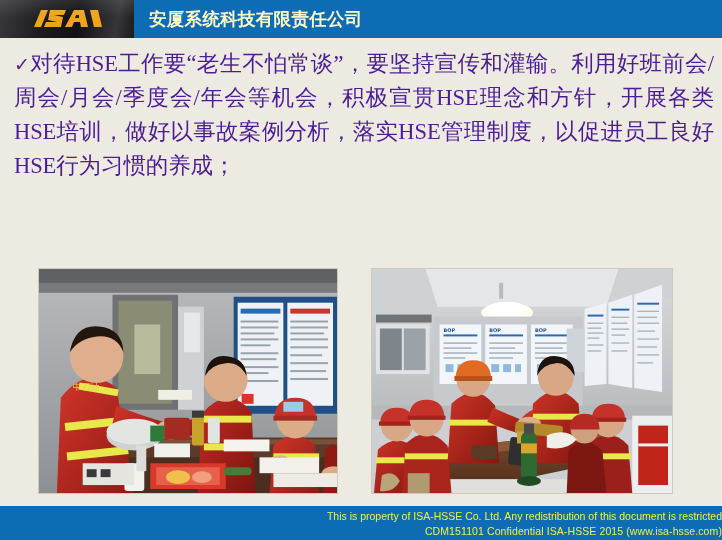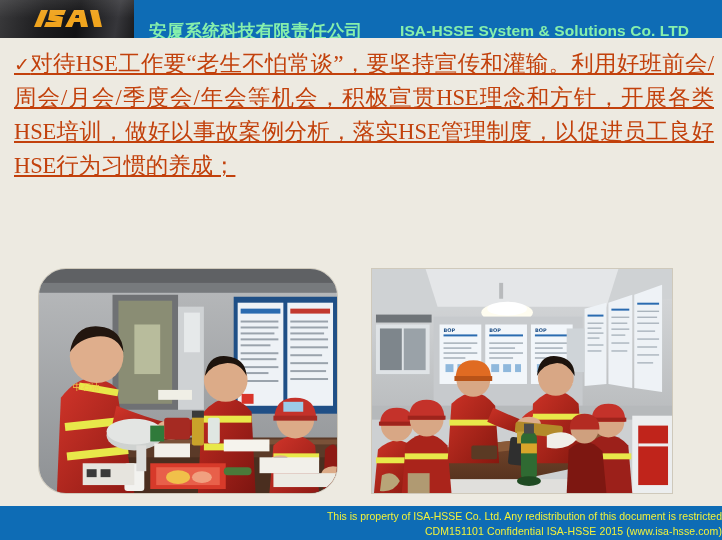--- a/index.html
+++ b/index.html
@@ -46,24 +46,24 @@
   #logo-mark {
     position: absolute;
     left: 32px;
     top: 7px;
     width: 72px;
     height: 24px;
     display: block;
   }
   .hdr-text {
     position: absolute;
-    top: 12px;
+    top: 0;
     height: 38px;
     line-height: 38px;
-    color: #86efac;
+    color: #fef9c3;
     white-space: nowrap;
   }
   #hdr-cn {
     left: 149px;
     font-size: 17.5px;
     font-weight: bold;
     letter-spacing: 0.3px;
   }
   #hdr-en {
     left: 400px;
@@ -76,41 +76,40 @@
   #body-text {
     position: absolute;
     left: 14px;
     top: 47px;
     width: 700px;
   }
   .para {
     font-family: "Liberation Serif", serif;
     font-size: 22.5px;
     line-height: 34px;
-    color: #c2410c;
+    color: #4c1d95;
     text-align: justify;
     text-justify: inter-character;
     margin: 0;
     letter-spacing: -0.1px;
-    text-decoration: underline;
   }
   .para .tick {
     font-family: "DejaVu Sans", sans-serif;
     font-size: 19px;
     font-weight: bold;
   }
 
   
   .photo {
     position: absolute;
     overflow: hidden;
     border: 1px solid #cfc9bb;
     box-sizing: border-box;
   }
-  #photo-left  { left: 38px;  top: 268px; width: 300px; height: 226px; border-radius: 28px; }
+  #photo-left  { left: 38px;  top: 268px; width: 300px; height: 226px; }
   #photo-right { left: 371px; top: 268px; width: 302px; height: 226px; }
   .photo svg { display: block; width: 100%; height: 100%; }
 
   
   #footer {
     position: absolute;
     left: 0;
     top: 506px;
     width: 722px;
     height: 34px;
@@ -141,21 +140,20 @@
           <polygon points="18,3 34,3 32,8 22,8 31,10 29,20 12,20 14,15 25,15 16,13"></polygon>
           <polygon points="42,3 52,3 56,20 49,20 48,15 42,15 40,20 33,20"></polygon>
           <polygon points="44,8 47,8 47,11 43,11" fill="#1d1d1f"></polygon>
           <polygon points="58,3 66,3 70,20 62,20"></polygon>
         </g>
       </svg>
     </div>
 
     <div class="hdr-text" id="hdr-cn">安厦系统科技有限责任公司</div>
 
-    <div class="hdr-text" id="hdr-en">ISA-HSSE  System &amp; Solutions Co. LTD</div>
   </div>
 
   <div id="body-text">
     <p class="para"><span class="tick">✓</span><span>对待HSE工作要“老生不怕常谈”，要坚持宣传和灌输。利用好班前会/周会/月会/季度会/年会等机会，积极宣贯HSE理念和方针，开展各类HSE培训，做好以事故案例分析，落实HSE管理制度，以促进员工良好HSE行为习惯的养成；</span></p>
 
   </div>
 
   <div class="photo" id="photo-left">
     <svg viewBox="0 0 300 226" preserveAspectRatio="none">
       <defs>

